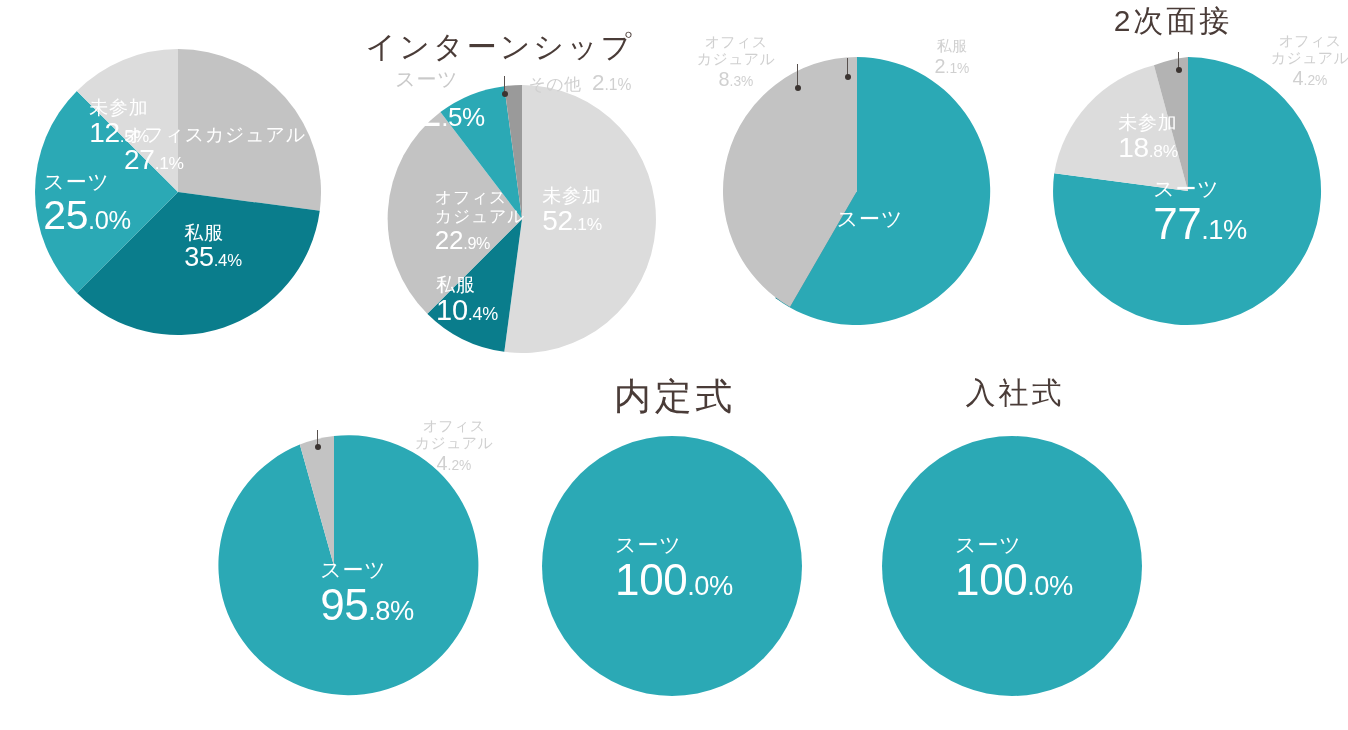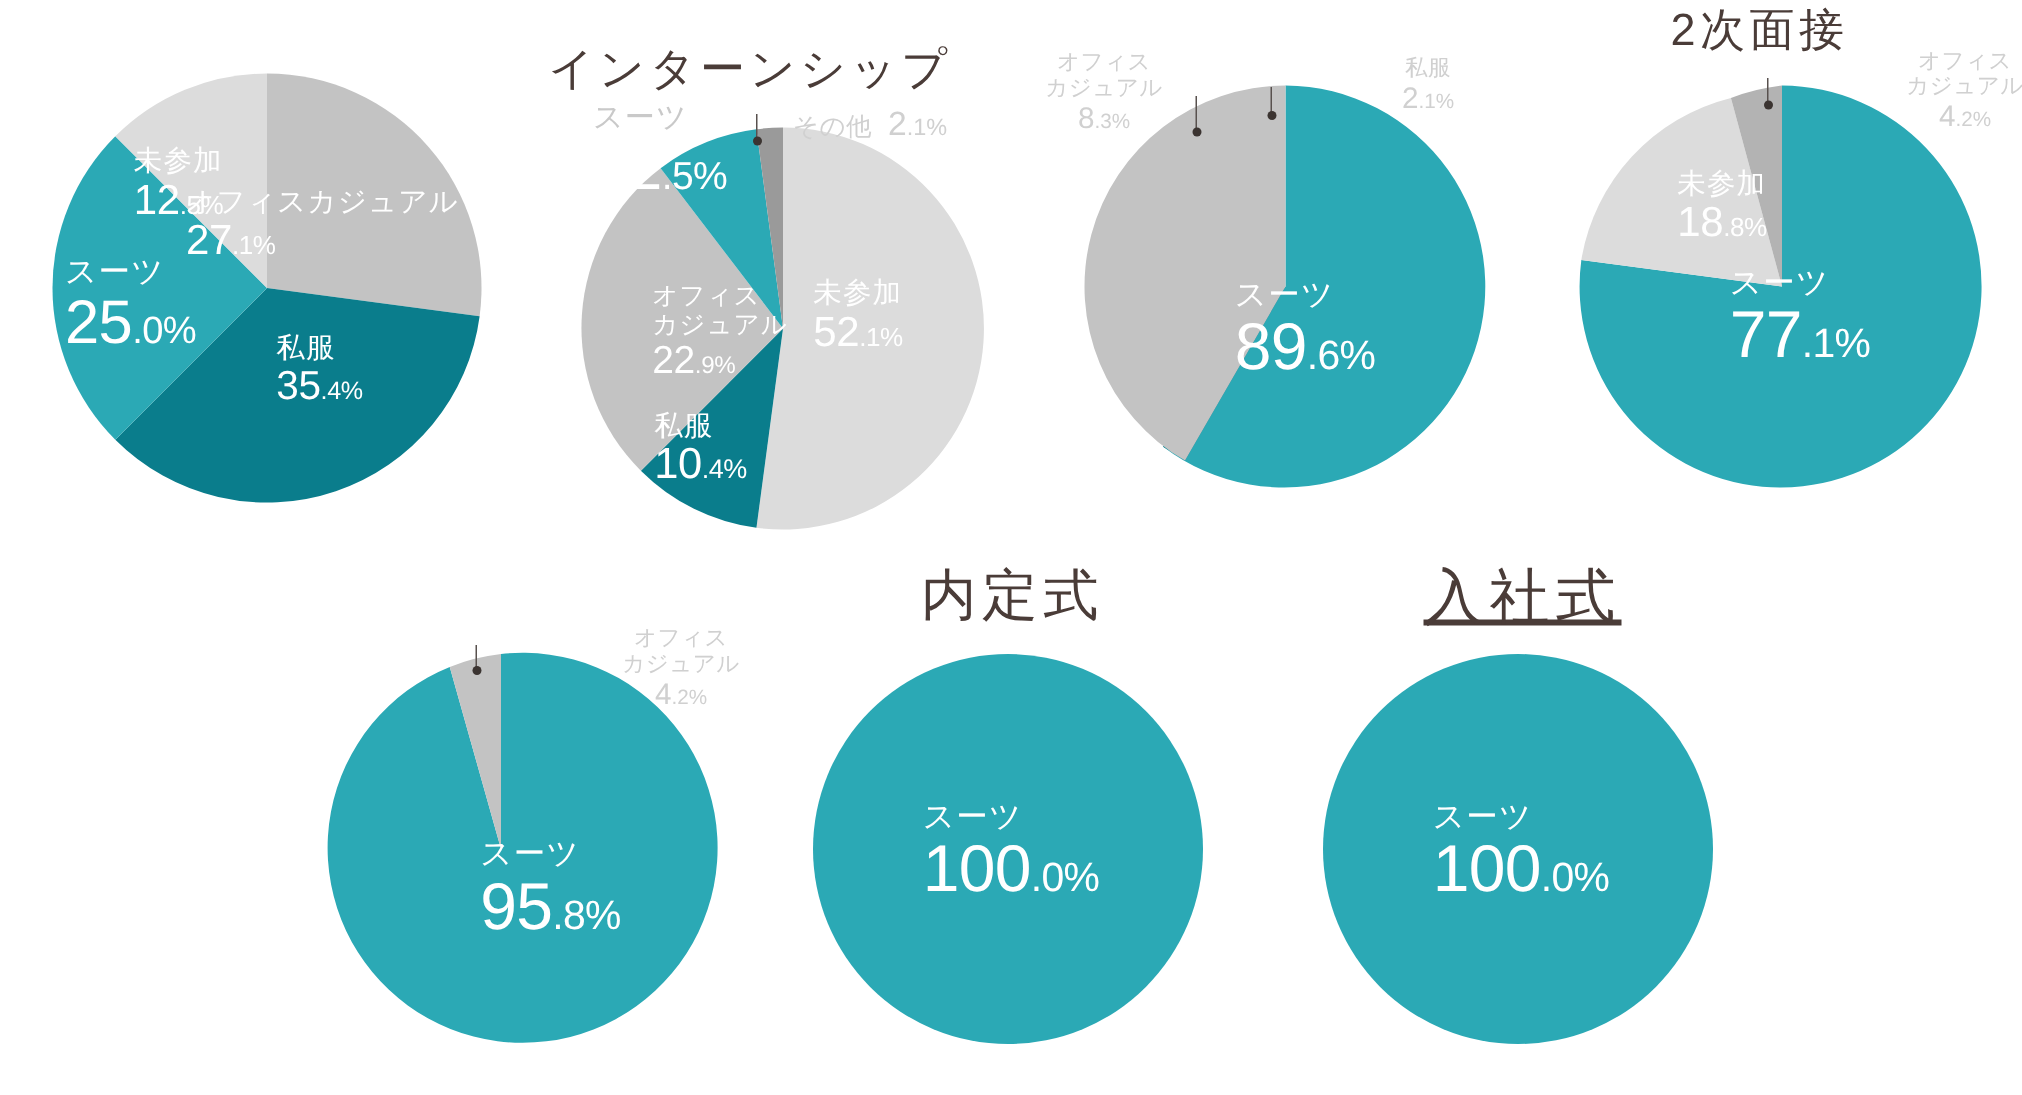--- a/index.html
+++ b/index.html
@@ -191,23 +191,20 @@
         <path fill="#2ba9b5" d="M134 134 L134 0 A134 134 0 1 1 52.41 240.91 Z"></path>
 
         <path fill="#0a7d8c" d="M134 134 L52.41 240.91 A134 134 0 0 1 67.0 250.05 Z"></path>
 
         <path fill="#c3c3c3" d="M134 134 L67.0 250.05 A134 134 0 0 1 134 0 Z"></path>
       </svg>
     </div>
 
     <div class="slice-label" style="left:190px;top:220px;font-size:44px;">
       <span class="cat" style="font-size:21px;">スーツ</span>
-      <span class="val">
-        <span class="int">89</span><span class="dec">.6%</span>
-      </span>
     </div>
 
     <div class="out-label" style="left:272px;top:38px;font-size:15px;">
       <span class="cat">私服</span>
       <span class="val">
         <span class="int">2</span><span class="dec">.1%</span>
       </span>
     </div>
     <div class="leader" style="left:167px;top:58px;height:19px;">
       <span class="stem"></span>
@@ -307,21 +304,21 @@
 
     <div class="slice-label" style="left:136px;top:200px;font-size:44px;">
       <span class="cat" style="font-size:21px;">スーツ</span>
       <span class="val">
         <span class="int">100</span><span class="dec">.0%</span>
       </span>
     </div>
   </div>
 
   <div class="chart" style="left:878px;top:368px;width:290px;height:352px;">
-    <div class="chart-title" style="top:10px;font-size:40px;left:-8px;text-decoration:underline;">入社式</div>
+    <div class="chart-title" style="top:10px;font-size:30px;left:-8px;">入社式</div>
     <div class="pie-wrap" style="left:4px;top:68px;">
       <svg width="260" height="260" viewBox="0 0 260 260" aria-hidden="true">
         <circle cx="130" cy="130" r="130" fill="#2ba9b5"></circle>
       </svg>
     </div>
 
     <div class="slice-label" style="left:136px;top:200px;font-size:44px;">
       <span class="cat" style="font-size:21px;">スーツ</span>
       <span class="val">
         <span class="int">100</span><span class="dec">.0%</span>

